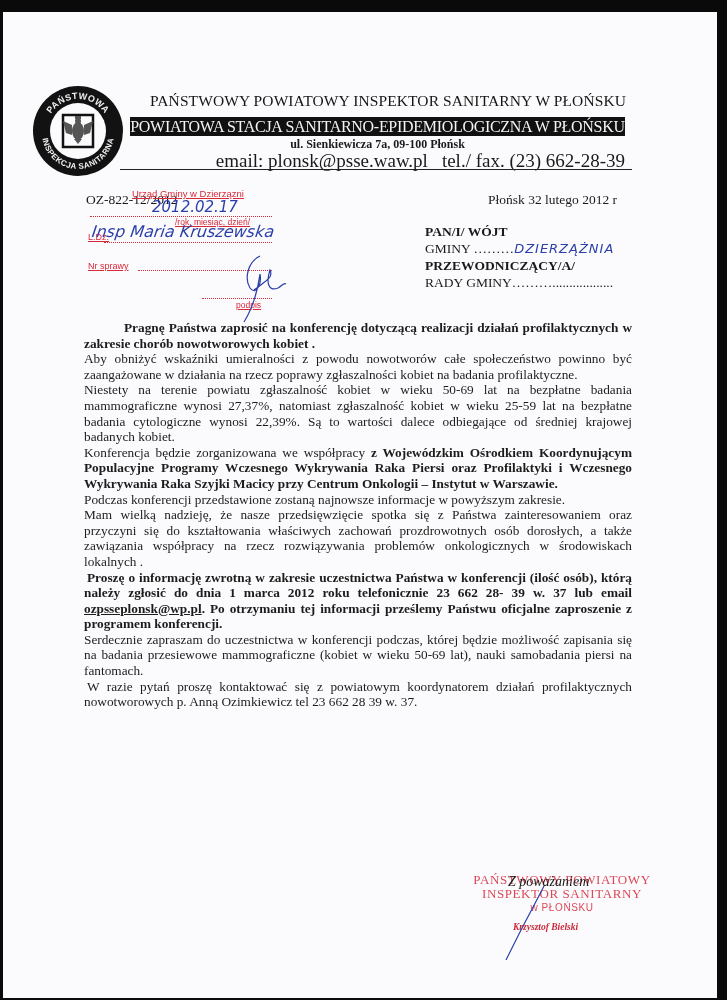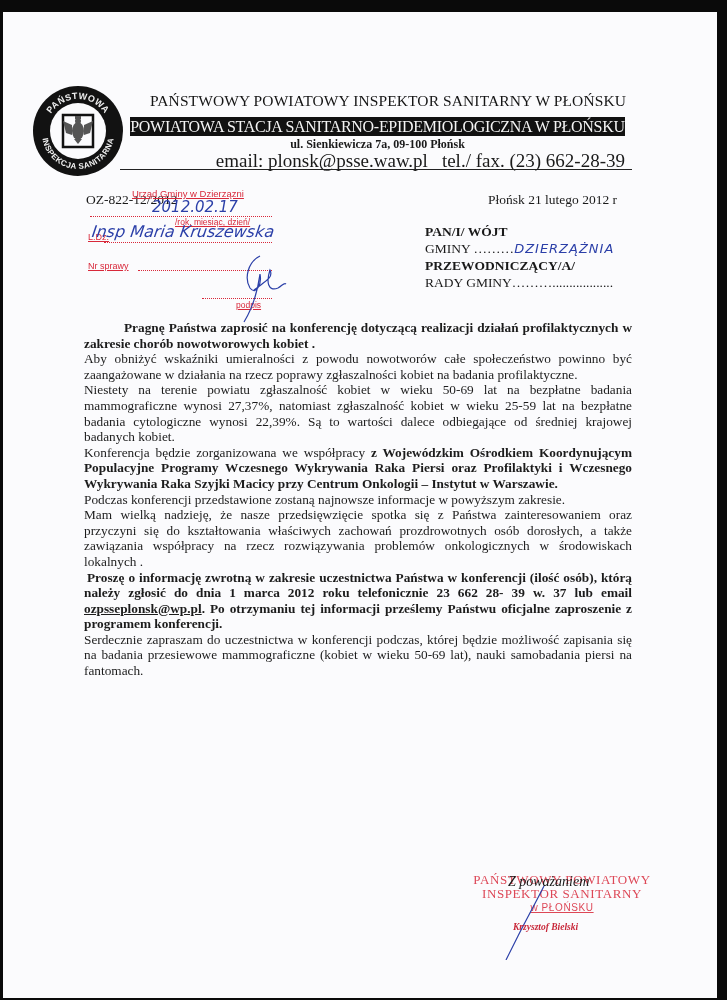--- a/index.html
+++ b/index.html
@@ -51,21 +51,21 @@
   
   .body-text { left: 84px; top: 320px; width: 548px; font-size: 13.3px; line-height: 15.6px; text-align: justify; color: #1c1c1c; }
   .body-text p { margin: 0; }
   .body-text .ind { text-indent: 40px; }
   .body-text b { font-weight: bold; }
   .body-text .u { text-decoration: underline; }
   .body-text .sp { text-indent: 3px; }
 
   
   .close-stamp { left: 462px; top: 873px; width: 200px; text-align: center; color: #d8283a; opacity: 0.85; font-size: 13px; line-height: 14px; letter-spacing: 0.6px; }
-  .close-stamp .sm { font-family: "Liberation Sans", sans-serif; font-size: 10px; text-decoration: underline; }
+  .close-stamp .sm { font-family: "Liberation Sans", sans-serif; font-size: 10px; }
   .regards { left: 508px; top: 874px; font-style: italic; font-size: 14px; color: #1a1a1a; white-space: nowrap; }
   .signer { left: 513px; top: 922px; font-style: italic; font-size: 9.5px; color: #c8283a; font-weight: bold; white-space: nowrap; }
   .signature2 { left: 500px; top: 880px; width: 60px; height: 80px; }
 </style>
 </head>
 <body>
 
 <div class="page"></div>
 
 <svg class="abs emblem" viewBox="0 0 96 96">
@@ -109,37 +109,38 @@
 <div class="abs stamp-recv">Insp Maria Kruszewska</div>
 <div class="abs dots dots2"></div>
 <div class="abs stamp-red stamp-nr">Nr sprawy</div>
 <div class="abs dots dots3"></div>
 <div class="abs dots dots4"></div>
 <div class="abs stamp-red stamp-podpis">podpis</div>
 <svg class="abs signature1" viewBox="0 0 60 80">
   <path d="M30 8 C18 14 14 30 20 40 C26 48 32 36 30 26 C28 40 24 58 14 74 M24 42 C34 34 44 30 40 22 C36 34 38 44 48 40 C52 38 54 34 56 36" fill="none" stroke="#2b3fa8" stroke-width="1.2"></path>
 </svg>
 
-<div class="abs date-place">Płońsk 21 lutego 2012 r</div>
+<div class="abs date-place">Płońsk 32 lutego 2012 r</div>
 <div class="abs addr-block">
   <div class="b">PAN/I/  WÓJT</div>
   <div><span>GMINY ………</span><span class="hand-blue">DZIERZĄŻNIA</span></div>
   <div class="b">PRZEWODNICZĄCY/A/</div>
   <div>RADY GMINY………..................</div>
 </div>
 
 <div class="abs body-text">
   <p class="ind"><b>Pragnę Państwa zaprosić na konferencję dotyczącą realizacji działań profilaktycznych  w zakresie chorób nowotworowych kobiet .</b></p>
   <p>Aby obniżyć   wskaźniki umieralności  z powodu nowotworów całe społeczeństwo  powinno być zaangażowane w działania na rzecz   poprawy zgłaszalności kobiet na badania profilaktyczne.</p>
   <p>Niestety na terenie powiatu zgłaszalność kobiet w wieku 50-69 lat na bezpłatne badania mammograficzne   wynosi 27,37%, natomiast zgłaszalność kobiet w wieku 25-59 lat na bezpłatne badania  cytologiczne wynosi 22,39%. Są to wartości dalece odbiegające od średniej krajowej badanych kobiet.</p>
   <p><span>Konferencja będzie zorganizowana we współpracy </span><b>z Wojewódzkim Ośrodkiem Koordynującym  Populacyjne Programy Wczesnego Wykrywania Raka Piersi oraz Profilaktyki i Wczesnego Wykrywania Raka Szyjki Macicy  przy Centrum Onkologii – Instytut w  Warszawie.</b></p>
   <p>Podczas konferencji przedstawione  zostaną najnowsze informacje w powyższym zakresie.</p>
   <p>Mam wielką nadzieję, że  nasze przedsięwzięcie  spotka się z Państwa zainteresowaniem oraz przyczyni się do kształtowania właściwych zachowań prozdrowotnych   osób dorosłych, a także zawiązania współpracy na rzecz  rozwiązywania  problemów onkologicznych w środowiskach lokalnych .</p>
   <p class="sp"><b>Proszę o informację zwrotną w zakresie uczestnictwa Państwa  w konferencji (ilość osób), którą należy zgłosić do dnia 1 marca 2012 roku telefonicznie  23 662 28- 39 w. 37 lub email  </b><b class="u">ozpsseplonsk@wp.pl</b><b>. Po otrzymaniu tej informacji prześlemy Państwu oficjalne zaproszenie z programem konferencji.</b></p>
   <p>Serdecznie zapraszam do uczestnictwa w konferencji podczas, której będzie możliwość zapisania się na badania przesiewowe mammograficzne (kobiet w wieku 50-69 lat), nauki samobadania piersi na fantomach.</p>
+  <p class="sp">W razie pytań proszę kontaktować się z powiatowym koordynatorem działań profilaktycznych nowotworowych p. Anną Ozimkiewicz tel 23 662 28 39 w. 37.</p>
 </div>
 
 <div class="abs close-stamp">
   <div>PAŃSTWOWY POWIATOWY</div>
   <div>INSPEKTOR SANITARNY</div>
   <div class="sm">w PŁOŃSKU</div>
 </div>
 <div class="abs regards">Z poważaniem</div>
 <svg class="abs signature2" viewBox="0 0 60 80">
   <path d="M44 6 C36 22 26 40 18 56 C12 68 8 76 6 80" fill="none" stroke="#2b3fa8" stroke-width="1.2"></path>

